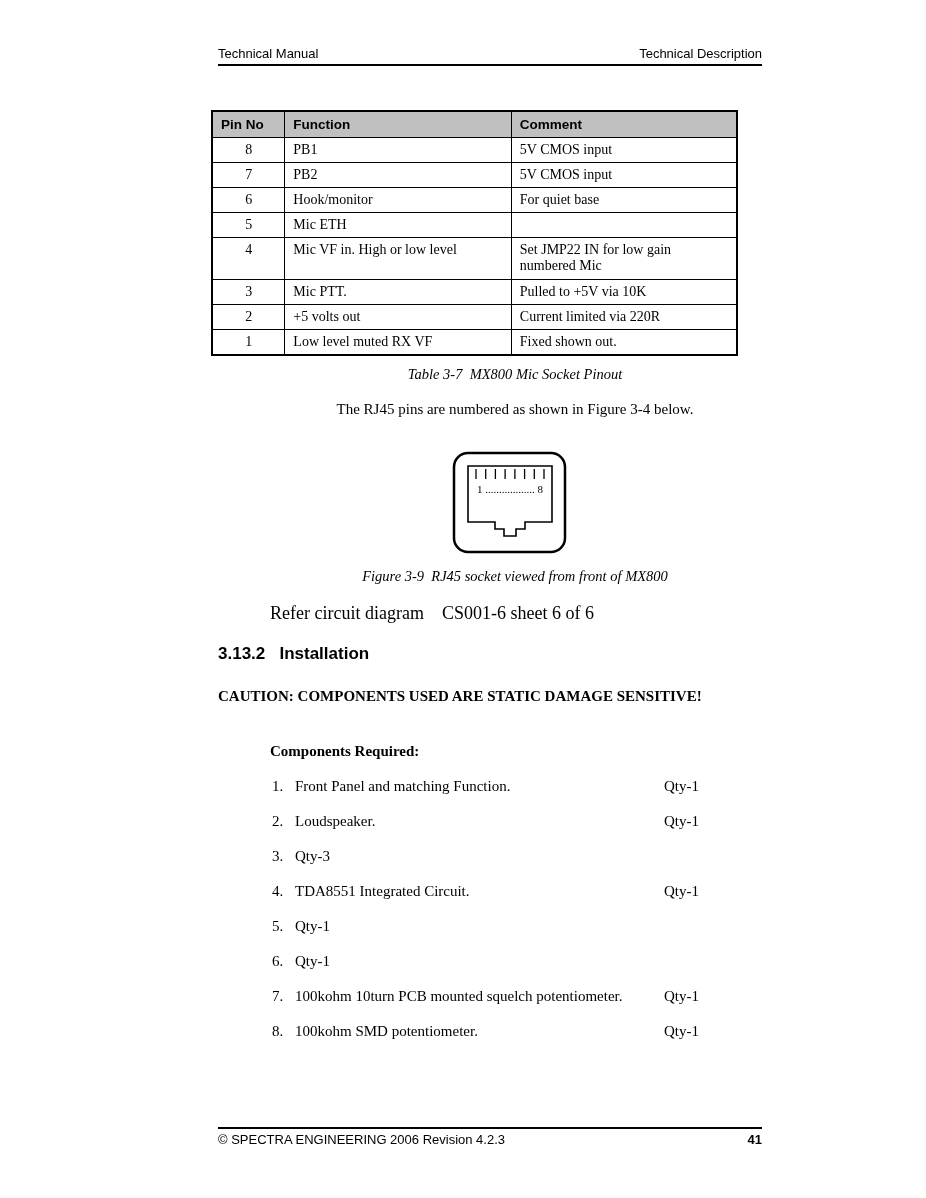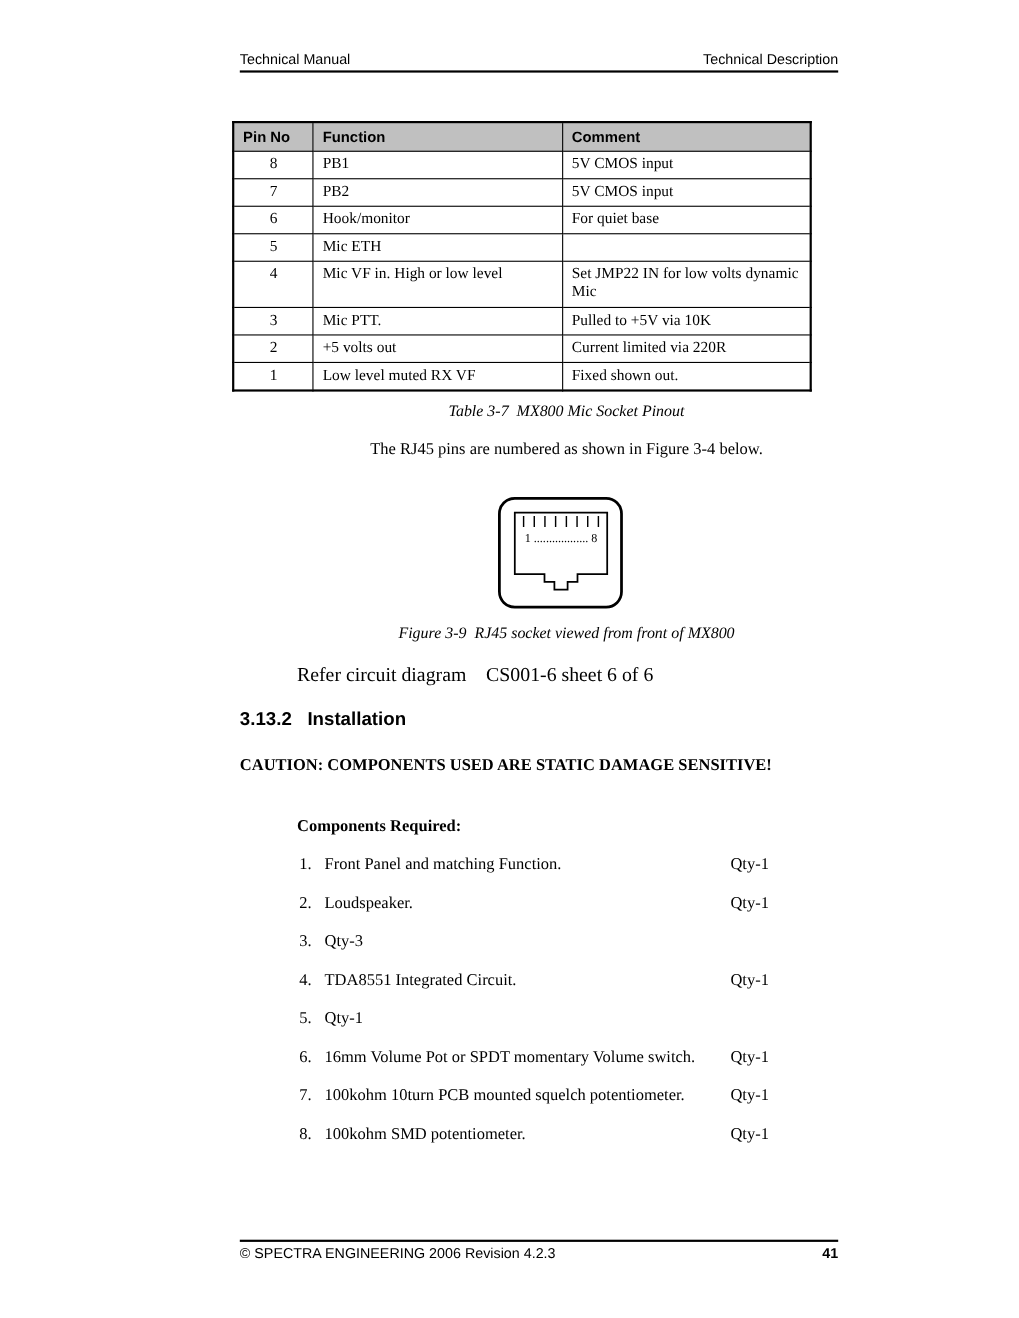--- a/index.html
+++ b/index.html
@@ -173,21 +173,21 @@
         <td>For quiet base</td>
       </tr>
       <tr>
         <td class="cell-pin">5</td>
         <td>Mic ETH</td>
         <td></td>
       </tr>
       <tr>
         <td class="cell-pin cell-tall">4</td>
         <td>Mic VF in. High or low level</td>
-        <td>Set JMP22 IN for low volts dynamic Mic</td>
+        <td>Set JMP22 IN for low gain numbered Mic</td>
       </tr>
       <tr>
         <td class="cell-pin">3</td>
         <td>Mic PTT.</td>
         <td>Pulled to +5V via 10K</td>
       </tr>
       <tr>
         <td class="cell-pin">2</td>
         <td>+5 volts out</td>
         <td>Current limited via 220R</td>
@@ -251,21 +251,20 @@
       <span class="comp-num">4.</span>
       <span class="comp-name">TDA8551 Integrated Circuit.</span>
       <span class="comp-qty">Qty-1</span>
     </div>
     <div class="comp-row">
       <span class="comp-num">5.</span>
       <span class="comp-qty">Qty-1</span>
     </div>
     <div class="comp-row">
       <span class="comp-num">6.</span>
-      <span class="comp-name">16mm Volume Pot or SPDT momentary Volume switch.</span>
       <span class="comp-qty">Qty-1</span>
     </div>
     <div class="comp-row">
       <span class="comp-num">7.</span>
       <span class="comp-name">100kohm 10turn PCB mounted squelch potentiometer.</span>
       <span class="comp-qty">Qty-1</span>
     </div>
     <div class="comp-row">
       <span class="comp-num">8.</span>
       <span class="comp-name">100kohm SMD potentiometer.</span>

